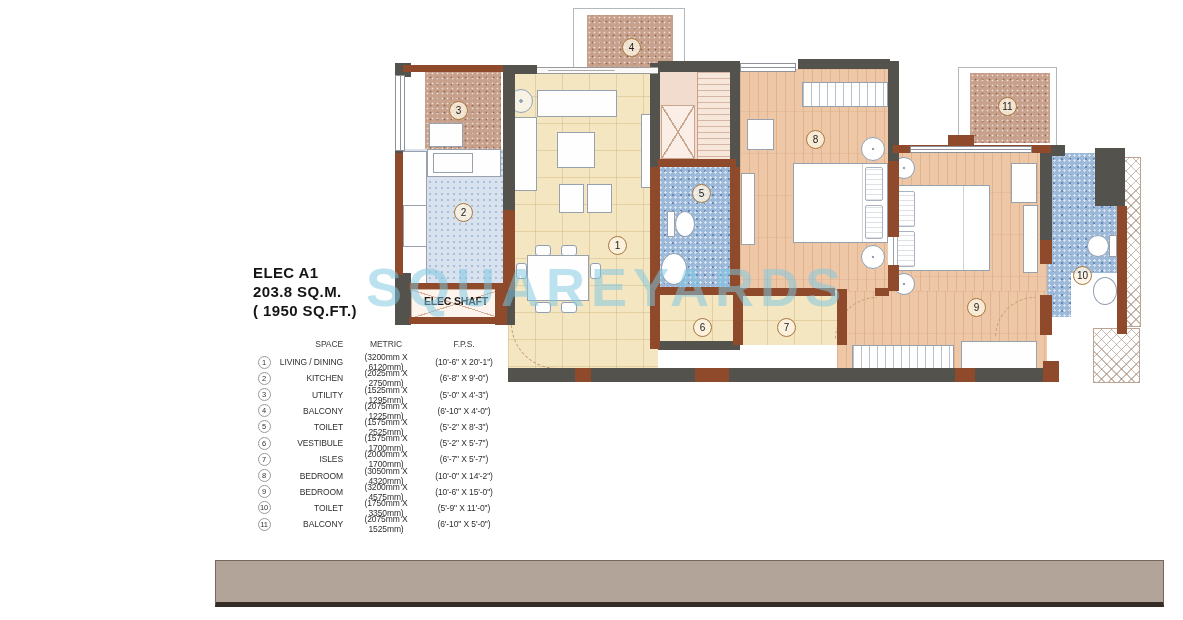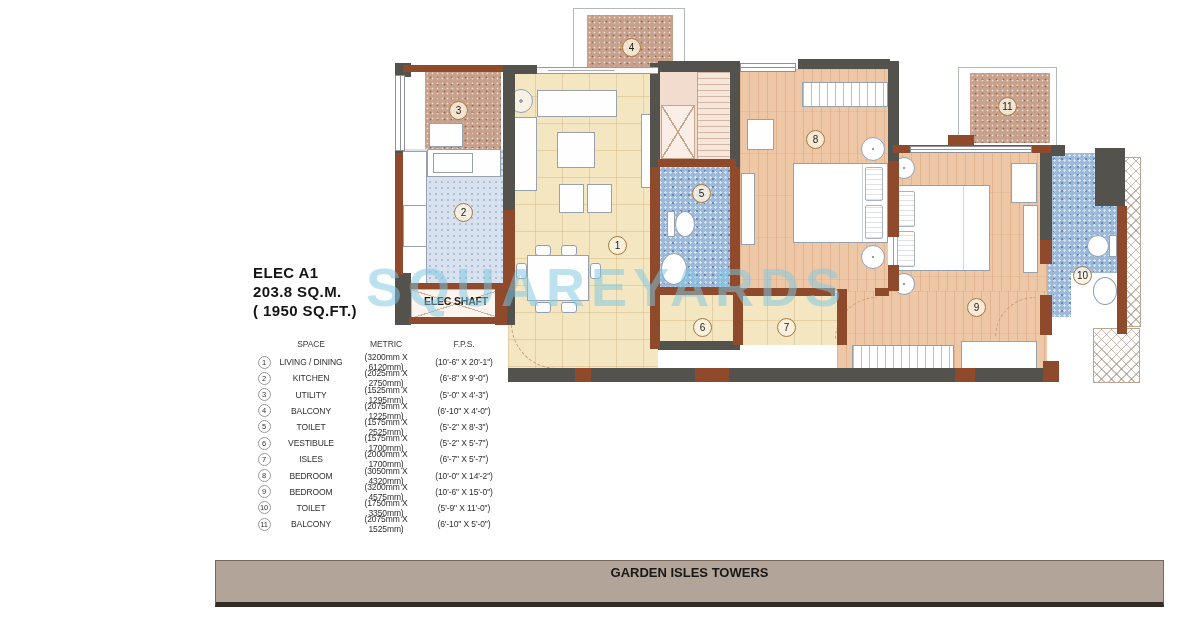--- a/index.html
+++ b/index.html
@@ -6,21 +6,21 @@
   body{
     position:relative;width:1183px;height:620px;background:#ffffff;overflow:hidden;
     font-family:"Liberation Sans", sans-serif;color:#222;
   }
   
   .titleblock{position:absolute;left:253px;top:263px;font-weight:bold;font-size:15px;
     line-height:19px;color:#141414;letter-spacing:.4px;}
   
   .spec-table{position:absolute;left:254px;top:336px;font-size:8.5px;color:#2e2e2e;letter-spacing:-.1px;}
   .spec-row{display:grid;grid-template-columns:20px 64px 76px 70px;column-gap:5px;height:16.2px;align-items:center;}
-  .spec-row .c-space{text-align:center;}
+  .spec-row .c-space{text-align:right;}
   .spec-row .c-metric,.spec-row .c-fps{text-align:center;}
   .spec-head{font-weight:normal;color:#3a3a3a;}
   .rnum-t{width:11px;height:11px;border:1px solid #9a9a9a;border-radius:50%;font-size:7.5px;
     line-height:11px;text-align:center;color:#333;justify-self:center;background:#fff;}
   
   .plan{position:absolute;left:395px;top:5px;width:750px;height:385px;}
   .pe{position:absolute;box-sizing:border-box;}
   .wd{background:#54524c;z-index:6;}
   .wb{background:#8e4a2b;z-index:6;}
   .fl-cream{background-color:#f4e6c0;z-index:1;
@@ -296,14 +296,13 @@
     <div class="rnum" style="left: 382px; top: 313px;">7</div>
     <div class="rnum" style="left: 411px; top: 125px;">8</div>
     <div class="rnum" style="left: 572px; top: 293px;">9</div>
     <div class="rnum" style="left: 678px; top: 261px;">10</div>
     <div class="rnum" style="left: 603px; top: 92px;">11</div>
   </div>
 
 <div class="watermark">SQUAREYARDS</div>
 
 <div class="footer-banner">
-  <div class="l1">GARDEN ISLES TOWERS</div>
 </div>
 
 </body></html>

